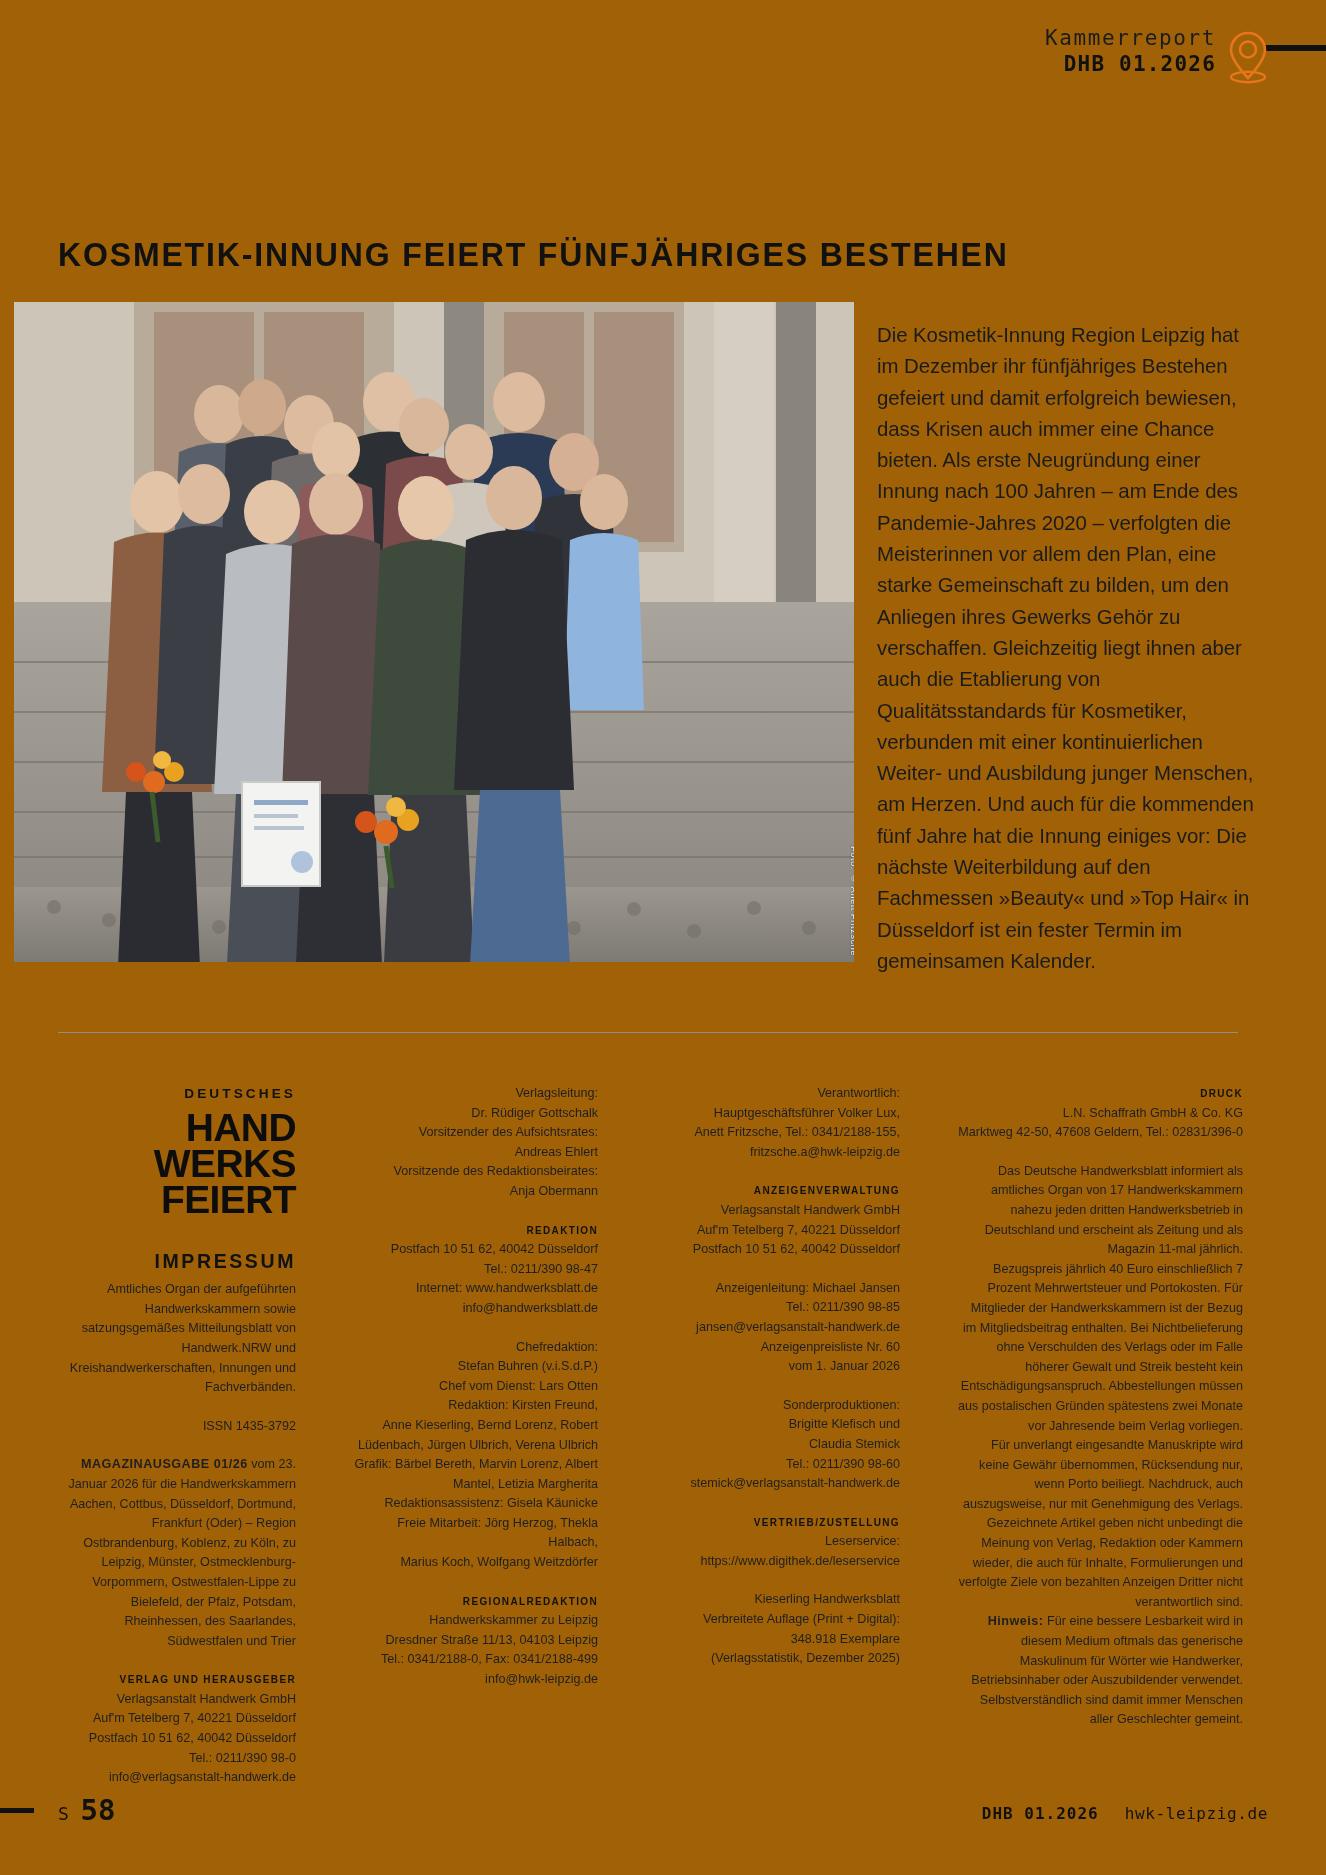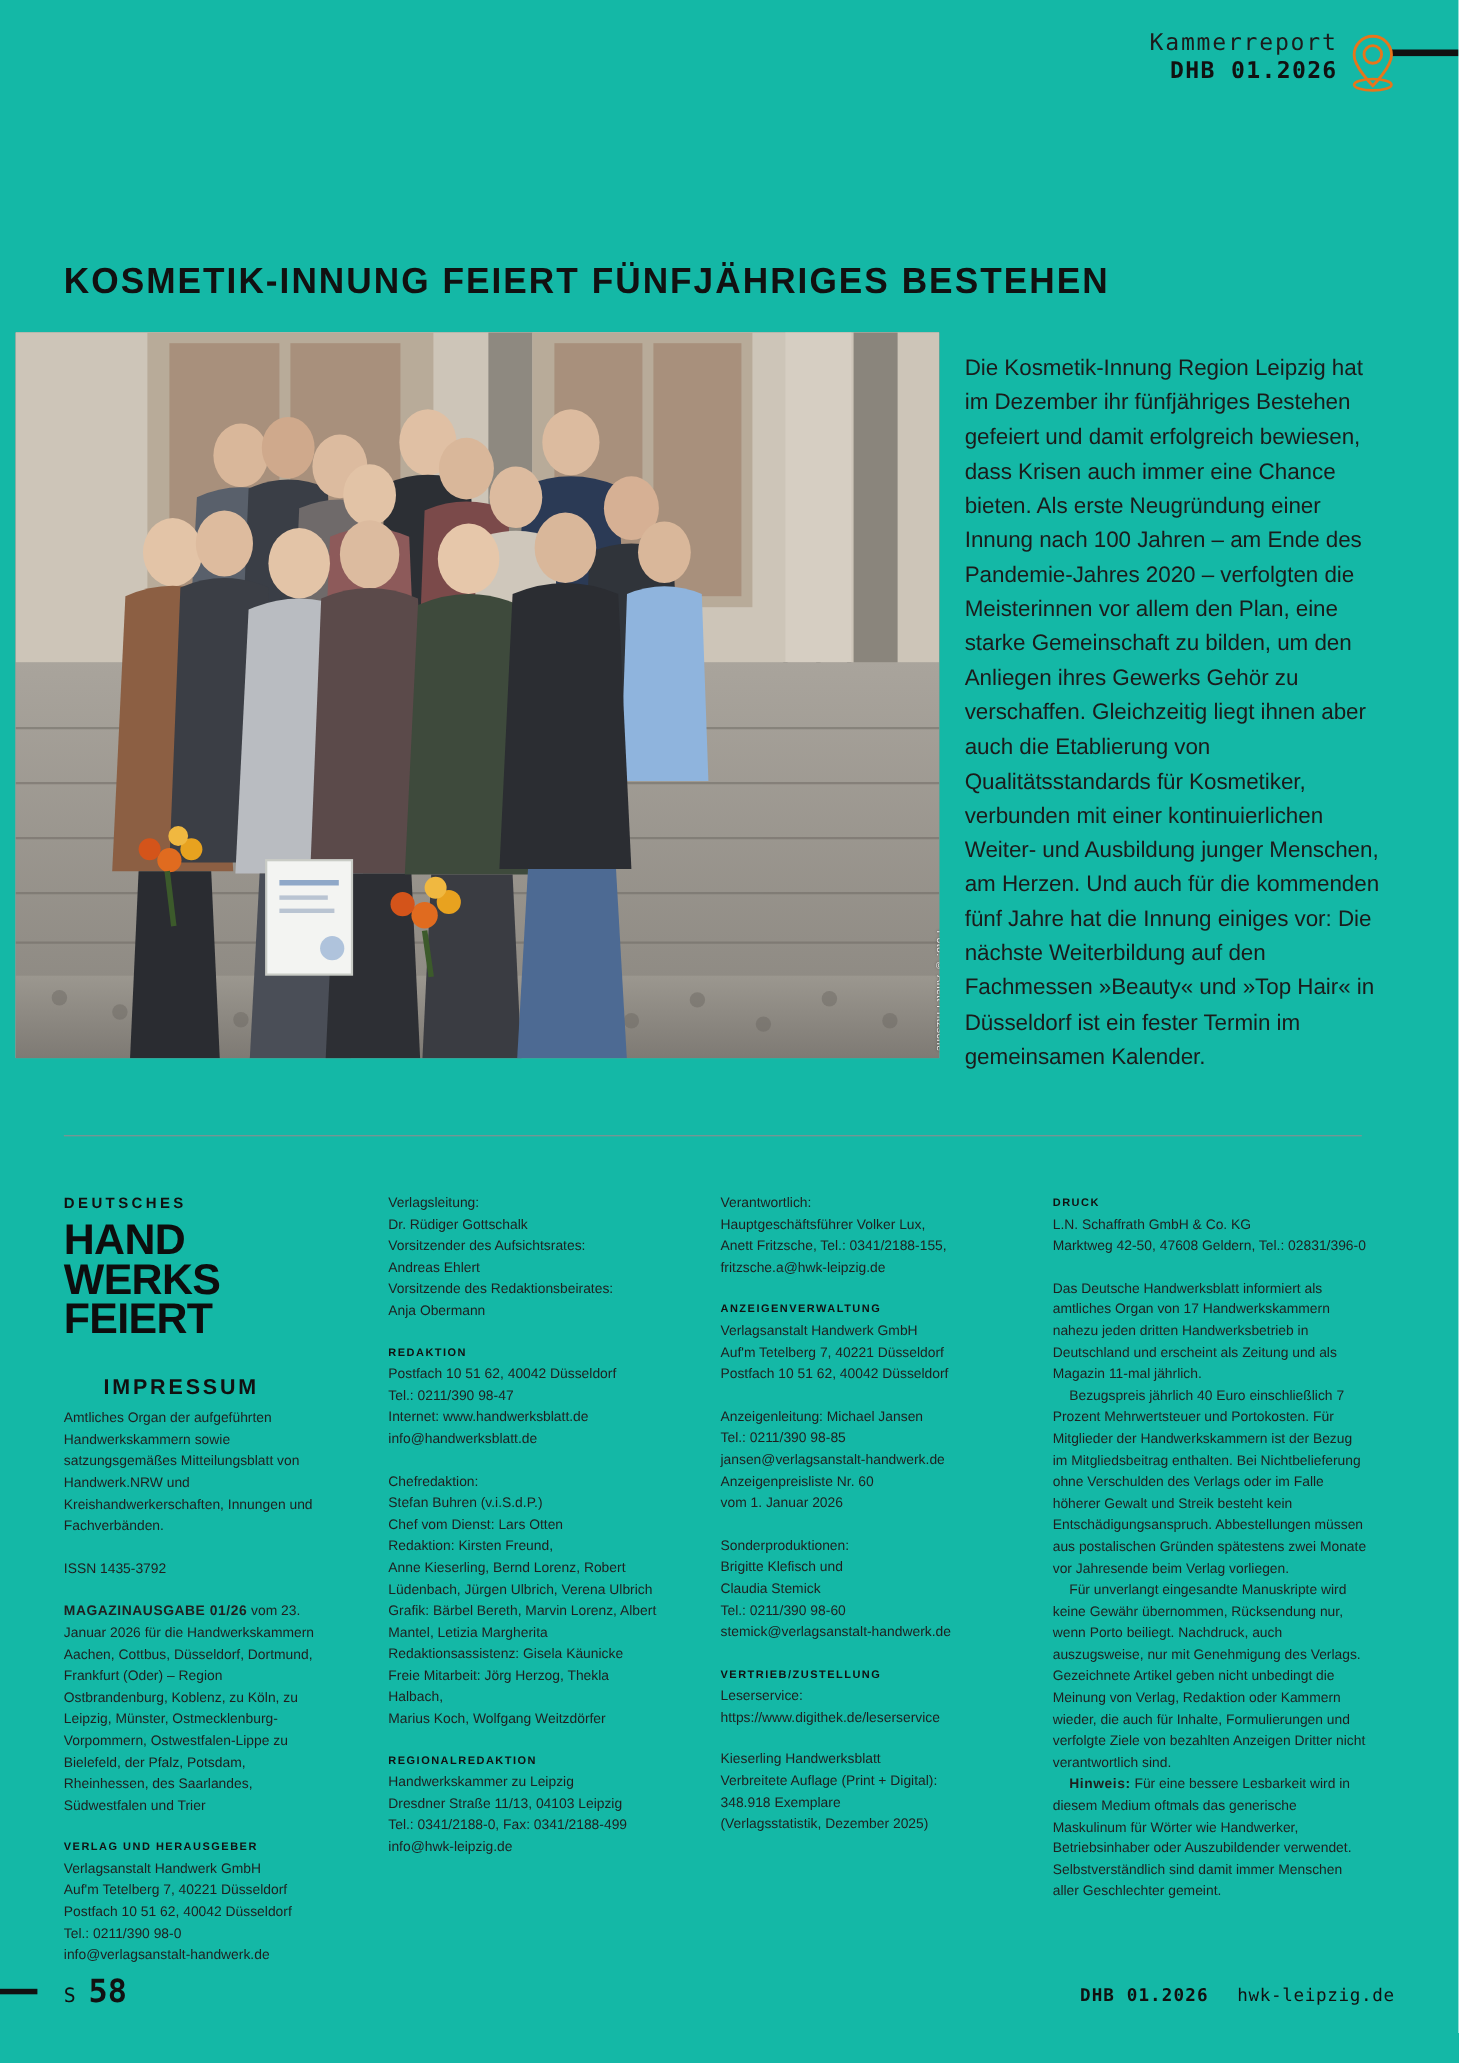--- a/index.html
+++ b/index.html
@@ -8,21 +8,21 @@
     width: 1326px;
     height: 1875px;
     background: #ffffff;
     font-family: "Liberation Sans", sans-serif;
     color: #1a1a1a;
   }
   .page {
     position: relative;
     width: 1326px;
     height: 1875px;
-    background: #14b8a6;
+    background: #a16207;
     overflow: hidden;
   }
 
   
   .masthead {
     position: absolute;
     top: 26px;
     right: 56px;
     display: flex;
     align-items: flex-start;
@@ -127,20 +127,21 @@
 
   
   .imprint {
     position: absolute;
     left: 58px;
     top: 1084px;
     width: 1185px;
     display: grid;
     grid-template-columns: 238px 245px 245px 1fr;
     column-gap: 57px;
+    text-align: right;
   }
   .col { font-size: 12.6px; line-height: 19.6px; color: #1f1f1f; }
   .col p { margin: 0; }
   .col .gap { height: 19px; }
 
   
   .logo-deutsches {
     font-weight: bold;
     font-size: 13.6px;
     letter-spacing: 3.1px;

